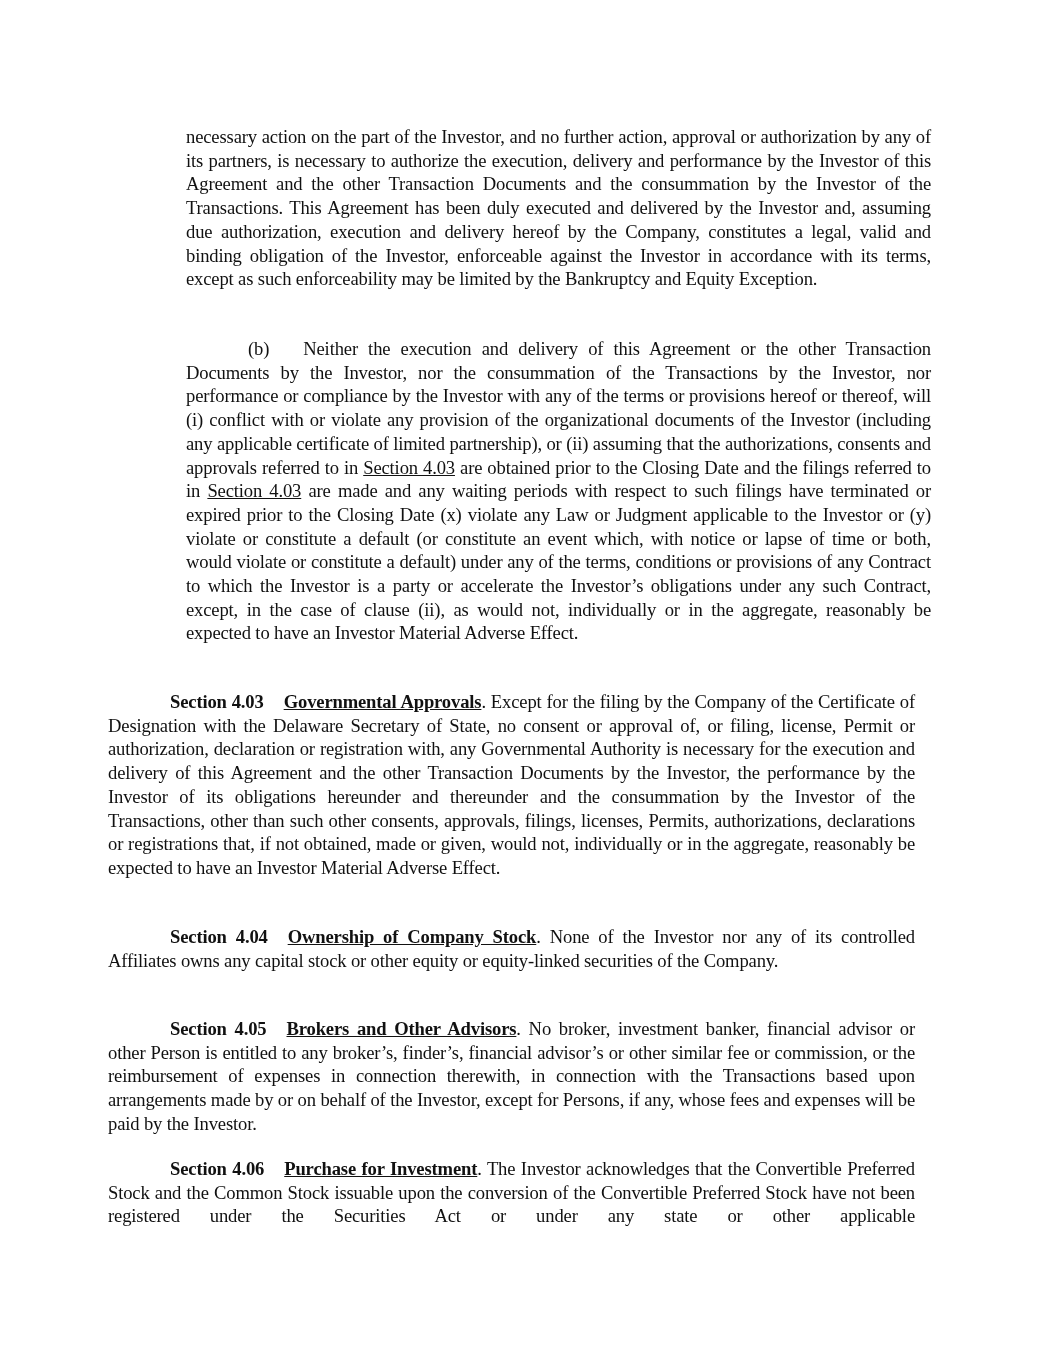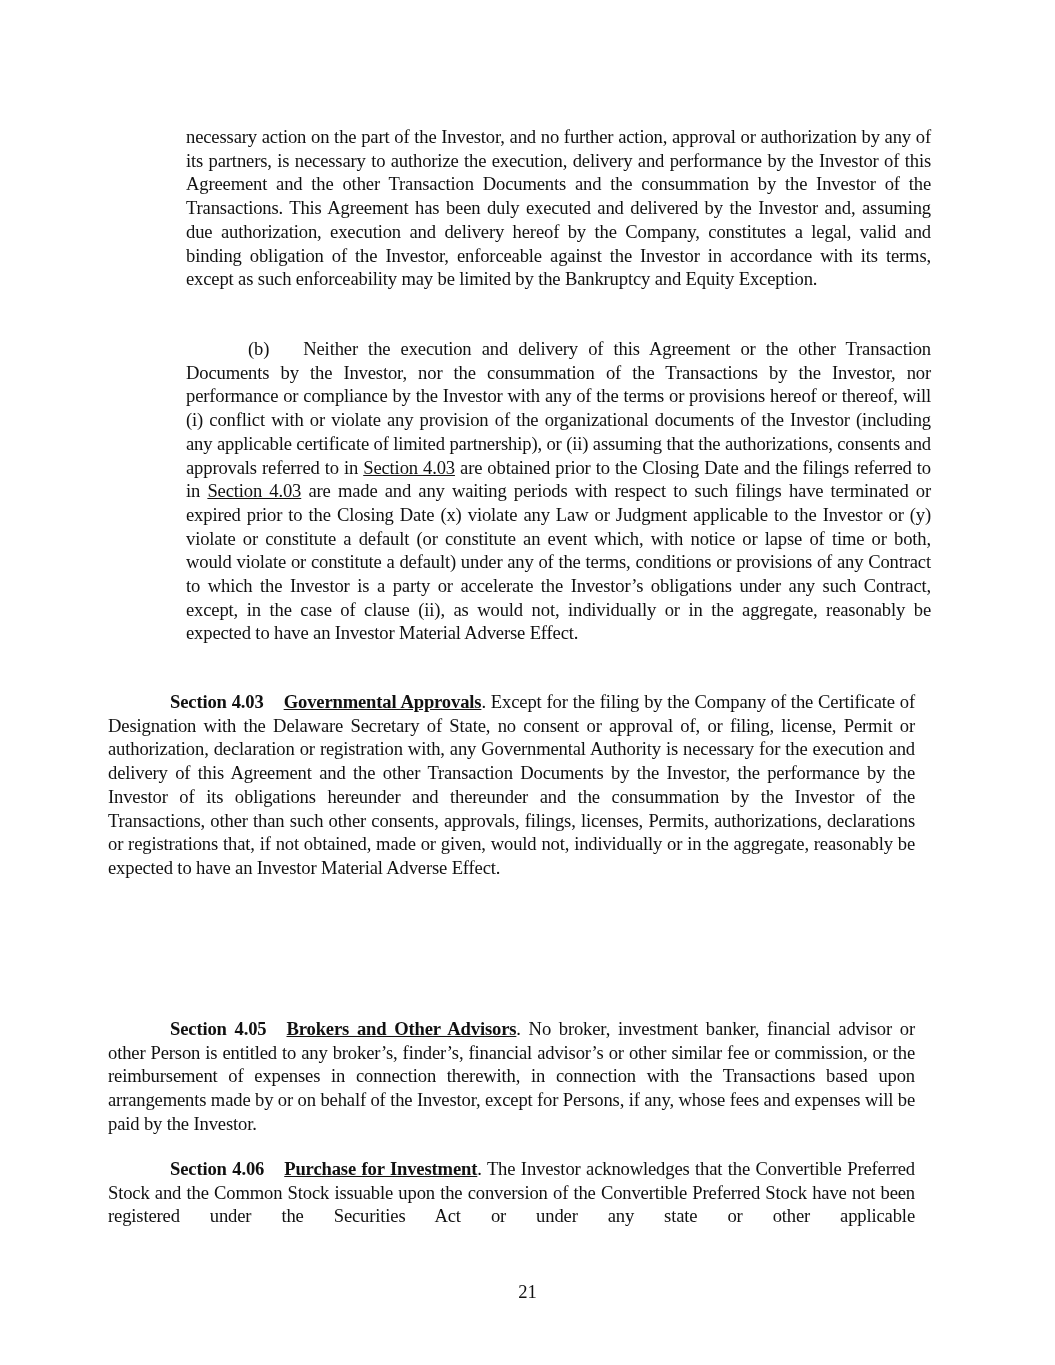--- a/index.html
+++ b/index.html
@@ -79,20 +79,20 @@
 <div class="page">
 
   <p class="para indented-block" style="top:125px;">
     <span>necessary action on the part of the Investor, and no further action, approval or authorization by any of its partners, is necessary to authorize the execution, delivery and performance by the Investor of this Agreement and the other Transaction Documents and the consummation by the Investor of the Transactions. This Agreement has been duly executed and delivered by the Investor and, assuming due authorization, execution and delivery hereof by the Company, constitutes a legal, valid and binding obligation of the Investor, enforceable against the Investor in accordance with its terms, except as such enforceability may be limited by the Bankruptcy and Equity Exception.</span>
   </p>
 
   <p class="para indented-block first-indent" style="top:337px;"><span>(b)</span><span class="gap-wide"></span><span>Neither the execution and delivery of this Agreement or the other Transaction Documents by the Investor, nor the consummation of the Transactions by the Investor, nor performance or compliance by the Investor with any of the terms or provisions hereof or thereof, will (i) conflict with or violate any provision of the organizational documents of the Investor (including any applicable certificate of limited partnership), or (ii) assuming that the authorizations, consents and approvals referred to in </span><span class="ref">Section 4.03</span><span> are obtained prior to the Closing Date and the filings referred to in </span><span class="ref">Section 4.03</span><span> are made and any waiting periods with respect to such filings have terminated or expired prior to the Closing Date (x) violate any Law or Judgment applicable to the Investor or (y) violate or constitute a default (or constitute an event which, with notice or lapse of time or both, would violate or constitute a default) under any of the terms, conditions or provisions of any Contract to which the Investor is a party or accelerate the Investor’s obligations under any such Contract, except, in the case of clause (ii), as would not, individually or in the aggregate, reasonably be expected to have an Investor Material Adverse Effect.</span></p>
 
   <p class="para full-block first-indent" style="top:690px;"><span class="sec-num">Section 4.03</span><span class="gap"></span><span class="sec-title">Governmental Approvals</span><span>.  Except for the filing by the Company of the Certificate of Designation with the Delaware Secretary of State, no consent or approval of, or filing, license, Permit or authorization, declaration or registration with, any Governmental Authority is necessary for the execution and delivery of this Agreement and the other Transaction Documents by the Investor, the performance by the Investor of its obligations hereunder and thereunder and the consummation by the Investor of the Transactions, other than such other consents, approvals, filings, licenses, Permits, authorizations, declarations or registrations that, if not obtained, made or given, would not, individually or in the aggregate, reasonably be expected to have an Investor Material Adverse Effect.</span></p>
 
+  <p class="para full-block first-indent" style="top:925px;"><span class="sec-num">Section 4.04</span><span class="gap"></span><span class="sec-title">Ownership of Company Stock</span><span>.  None of the Investor nor any of its controlled Affiliates owns any capital stock or other equity or equity-linked securities of the Company.</span></p>
 
   <p class="para full-block first-indent" style="top:1017px;"><span class="sec-num">Section 4.05</span><span class="gap"></span><span class="sec-title">Brokers and Other Advisors</span><span>.  No broker, investment banker, financial advisor or other Person is entitled to any broker’s, finder’s, financial advisor’s or other similar fee or commission, or the reimbursement of expenses in connection therewith, in connection with the Transactions based upon arrangements made by or on behalf of the Investor, except for Persons, if any, whose fees and expenses will be paid by the Investor.</span></p>
 
   <p class="para full-block first-indent" style="top:1157px; text-align-last: justify;"><span class="sec-num">Section 4.06</span><span class="gap"></span><span class="sec-title">Purchase for Investment</span><span>.  The Investor acknowledges that the Convertible Preferred Stock and the Common Stock issuable upon the conversion of the Convertible Preferred Stock have not been registered under the Securities Act or under any state or other applicable</span></p>
 
-  <div class="page-number">21</div>
 
 </div>
 
 </body></html>

